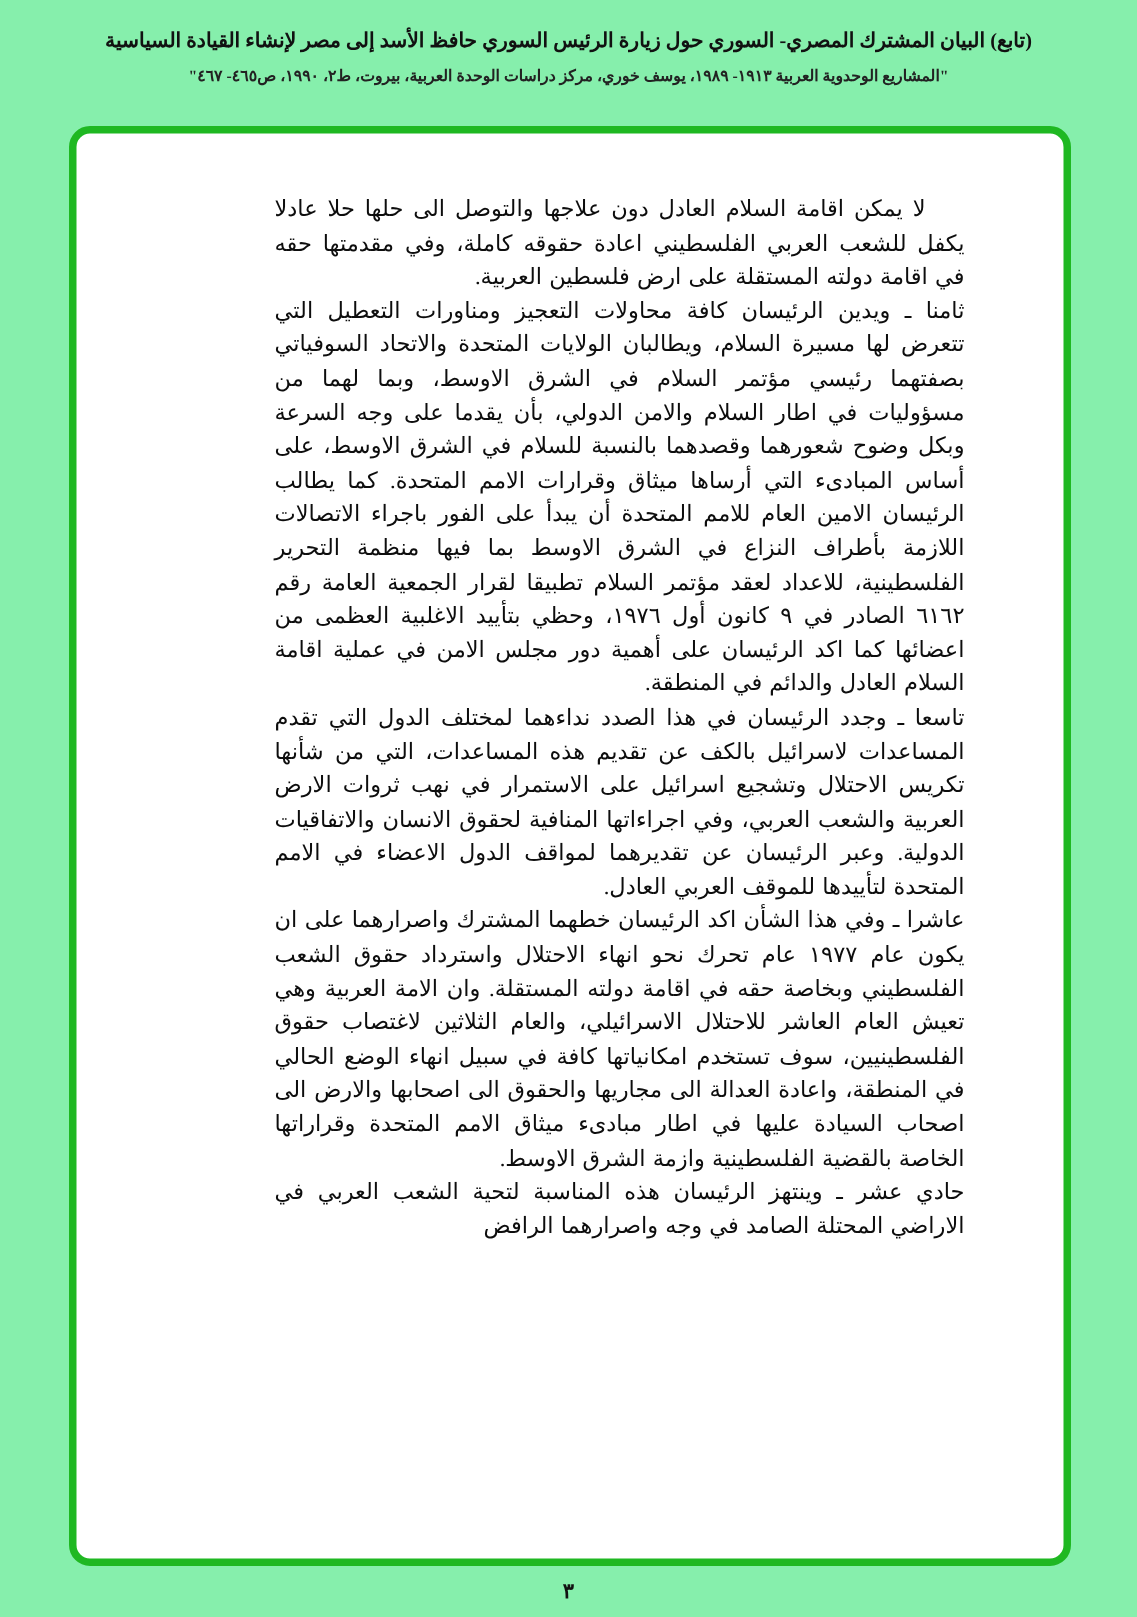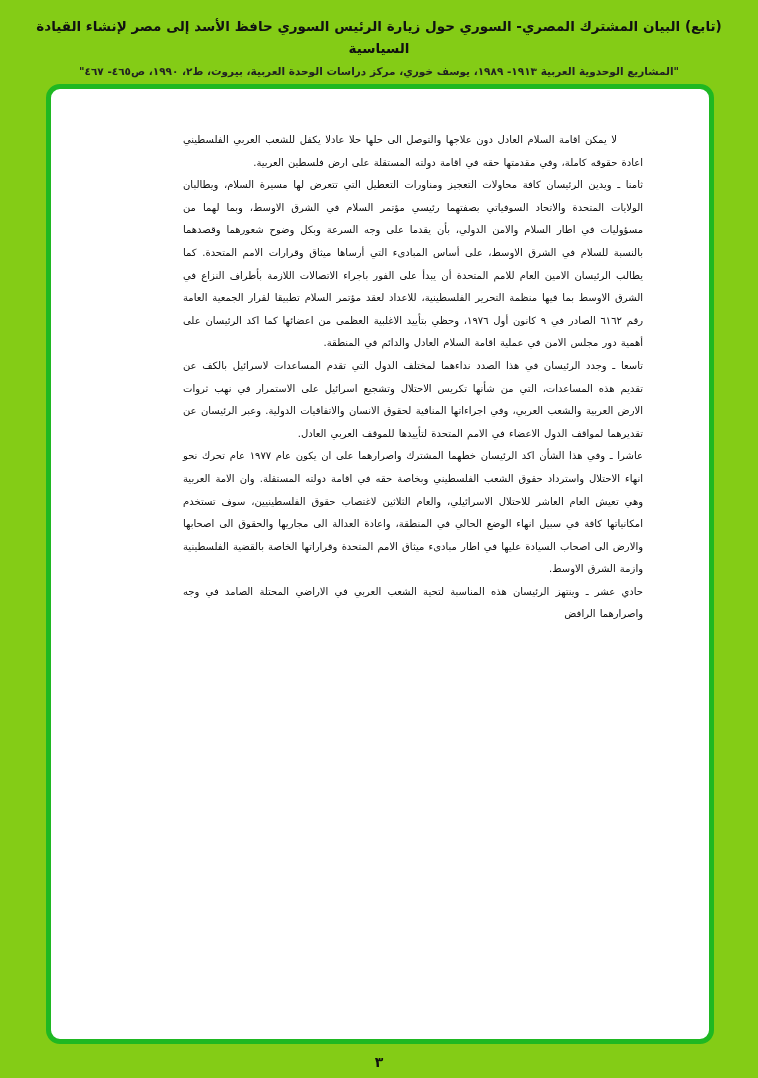--- a/index.html
+++ b/index.html
@@ -7,22 +7,23 @@
     margin: 0;
     padding: 0;
     background: #ffffff;
     width: 758px;
     font-family: "DejaVu Sans", sans-serif;
   }
   .page {
     position: relative;
     width: 758px;
     height: 1078px;
-    background: #84cc16;
+    background: #86efac;
     overflow: hidden;
+    font-family: Liberation Serif, serif;
   }
   .header {
     direction: rtl;
     text-align: center;
     padding-top: 16px;
   }
   .header-line1 {
     font-size: 13.5px;
     font-weight: bold;
     color: #111111;
@@ -42,21 +43,21 @@
     width: 668px;
     height: 960px;
     border: 5px solid #1fb822;
     border-radius: 14px;
     background: #ffffff;
   }
   .text-block {
     direction: rtl;
     text-align: justify;
     color: #0d0d0d;
-    font-size: 10px;
+    font-size: 15px;
     line-height: 22.6px;
     padding: 40px 66px 10px 132px;
     font-weight: 500;
   }
   .text-block p {
     margin: 0;
     word-spacing: 1px;
   }
   .text-block p.indent-first {
     text-indent: 26px;

